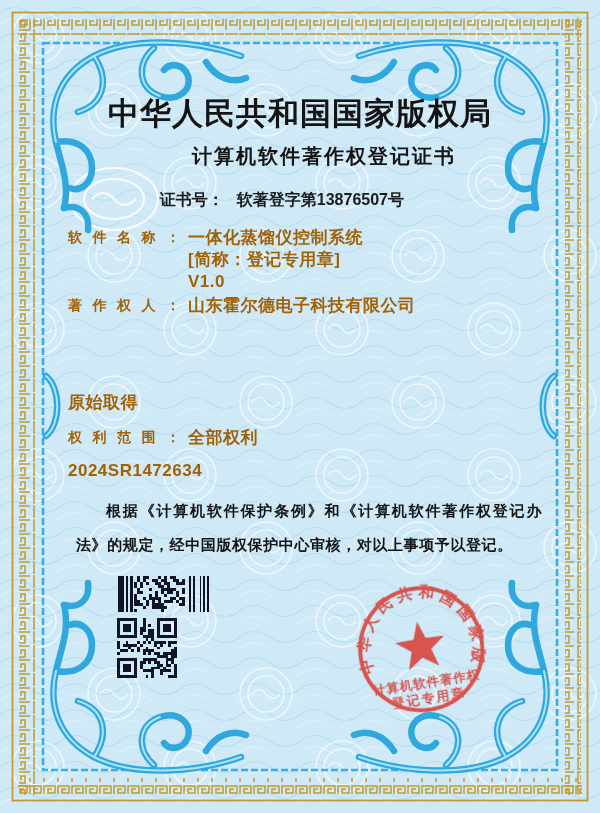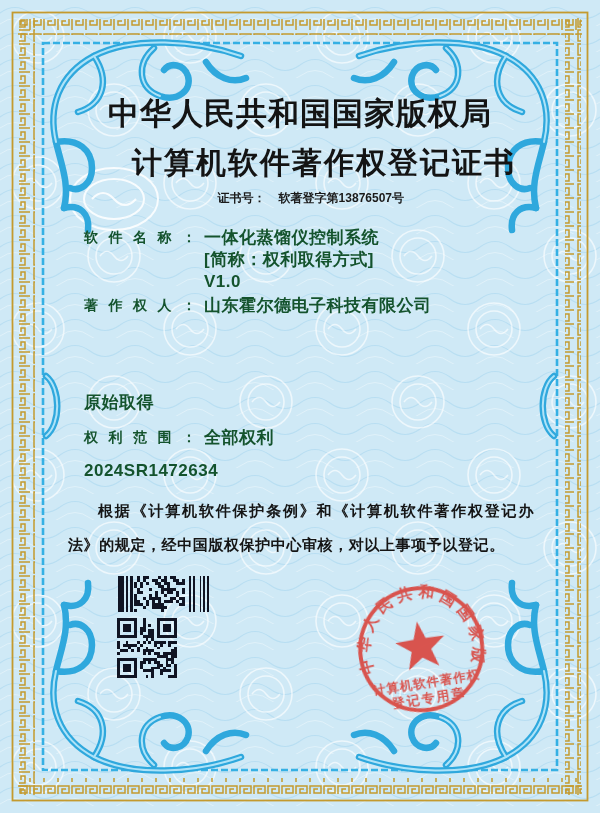--- a/index.html
+++ b/index.html
@@ -7,33 +7,33 @@
     width:600px;height:813px;position:relative;overflow:hidden;
     background:#cfe9f6;
     font-family:"Liberation Sans","DejaVu Sans",sans-serif;
   }
   .layer{position:absolute;left:0;top:0;}
   
   .content{position:absolute;left:0;top:0;width:476px;height:813px;z-index:3;}
   .title-block{position:absolute;top:93px;left:0;width:600px;text-align:center;
     font-family:"Liberation Serif","DejaVu Serif",serif;font-weight:bold;color:#141414;}
   .title-line1{font-size:31px;letter-spacing:1px;}
-  .title-line2{font-size:30px;letter-spacing:2px;margin-top:8px;margin-left:48px;}
-  .certno{position:absolute;top:190px;right:72px;font-size:12px;font-weight:bold;color:#1a1a1a;}
+  .title-line2{font-size:20px;letter-spacing:2px;margin-top:8px;margin-left:48px;}
+  .certno{position:absolute;top:190px;right:72px;font-size:16px;font-weight:bold;color:#1a1a1a;}
   .certno .num{margin-left:13px;}
-  .field{position:absolute;left:84px;display:flex;color:#14532d;font-weight:bold;justify-content:center;}
+  .field{position:absolute;left:68px;display:flex;color:#a16207;font-weight:bold;justify-content:center;}
   .field .lbl{width:112px;flex:none;font-size:14px;text-align:justify;text-align-last:justify;
     margin-right:8px;padding-top:2px;}
   .field .val{font-size:17px;letter-spacing:.5px;line-height:22px;}
   #f-name{top:227px}
   #f-author{top:295px}
   #f-acq{top:392px}
   #f-scope{top:427px}
   #f-reg{top:460px}
-  .statement{position:absolute;left:68px;top:494px;width:466px;font-size:15px;font-weight:bold;
+  .statement{position:absolute;left:76px;top:494px;width:466px;font-size:15px;font-weight:bold;
     color:#151515;line-height:34px;text-indent:2em;text-align:justify;letter-spacing:.6px;}
   .barcode{position:absolute;left:118px;top:576px;}
   .qrcode{position:absolute;left:117px;top:618px;}
   .seal{position:absolute;left:350px;top:583px;width:146px;height:142px;
     transform:rotate(-9deg);mix-blend-mode:multiply;opacity:.92;}
   .datetext{position:absolute;left:354px;top:700px;font-size:17px;font-weight:bold;
     color:#0e0e0e;letter-spacing:.5px;}
   .fl-main{stroke:#2fa8dd;stroke-width:6.5;fill:none;stroke-linecap:round;}
   .fl-lite{stroke:#aee3f8;stroke-width:2;fill:none;stroke-linecap:round;}
 </style>
@@ -128,21 +128,21 @@
   </div>
 
   <div class="certno">
     <span>证书号：</span><span class="num">软著登字第13876507号</span>
   </div>
 
   <div class="field" id="f-name">
     <span class="lbl">软件名称：</span>
     <span class="val">
       <div>一体化蒸馏仪控制系统</div>
-      <div>[简称：权利取得方式]</div>
+      <div>[简称：登记专用章]</div>
       <div>V1.0</div>
     </span>
   </div>
 
   <div class="field" id="f-author">
     <span class="lbl">著作权人：</span>
     <span class="val">山东霍尔德电子科技有限公司</span>
   </div>
 
   <div class="field" id="f-acq">

